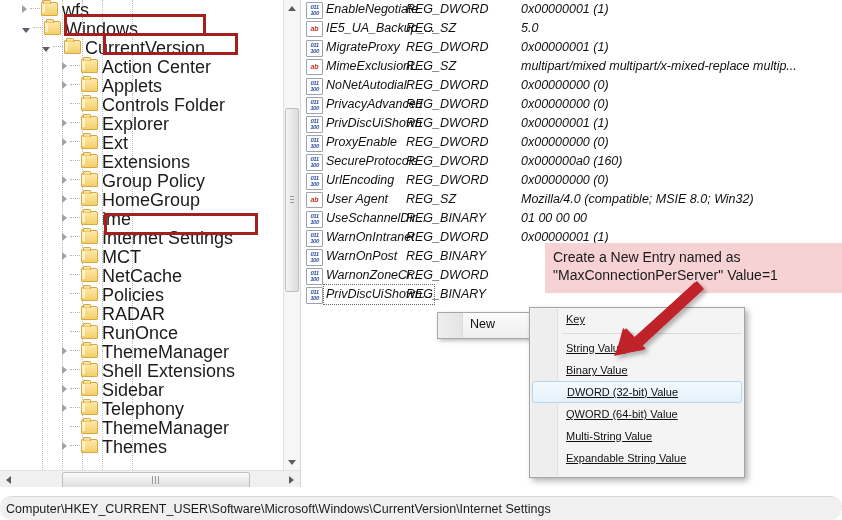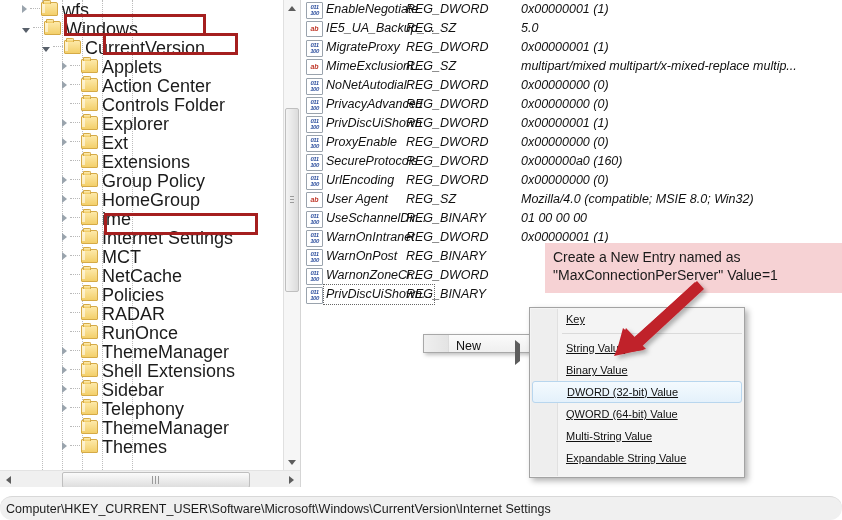--- a/index.html
+++ b/index.html
@@ -251,28 +251,27 @@
     padding-left: 6px;
     box-sizing: border-box;
     color: #1b1b1b;
     white-space: nowrap;
     border-radius: 12px;
   }
 
   
   .ctx-new {
     position: absolute;
-    left: 423px; top: 312px;
-    width: 108px; height: 19px;
+    left: 437px; top: 312px;
+    width: 108px; height: 27px;
     background: linear-gradient(#fbfbfb,#efefef);
     border: 1px solid #a8a8a8;
     box-shadow: 2px 2px 4px rgba(0,0,0,.25);
     z-index: 60;
     box-sizing: border-box;
-    margin-top: 22px;
   }
   .ctx-new .gutter {
     position:absolute; left:0; top:0; bottom:0; width:24px;
     background: linear-gradient(90deg,#efefef,#e4e4e4);
     border-right:1px solid #dcdcdc;
   }
   .ctx-new .lbl {
     position:absolute; left:32px; top:0; line-height:23px;
     font-size:12.5px; color:#101010;
   }
@@ -357,22 +356,22 @@
     <div class="tree-pane">
       <div class="tree-inner" id="tree-inner">
           <div class="guide" style="left: 42px;"></div>
           <div class="guide" style="left: 62px;"></div>
           <div class="guide" style="left: 82px;"></div>
           <div class="guide" style="left: 102px;"></div>
           <div class="guide" style="left: 132px;"></div>
           <div class="tree-row"><span style="display: inline-block; width: 22px;"></span><span class="tw collapsed"></span><span class="dots"></span><span class="folder"></span><span class="tree-label">wfs</span></div>
           <div class="tree-row"><span style="display: inline-block; width: 22px;"></span><span class="tw expanded"></span><span class="dots"></span><span class="folder"></span><span class="tree-label">Windows</span></div>
           <div class="tree-row"><span style="display: inline-block; width: 42px;"></span><span class="tw expanded"></span><span class="dots"></span><span class="folder"></span><span class="tree-label">CurrentVersion</span></div>
+          <div class="tree-row"><span style="display: inline-block; width: 62px;"></span><span class="tw collapsed"></span><span class="dots"></span><span class="folder"></span><span class="tree-label">Action Center</span></div>
           <div class="tree-row"><span style="display: inline-block; width: 62px;"></span><span class="tw collapsed"></span><span class="dots"></span><span class="folder"></span><span class="tree-label">Applets</span></div>
-          <div class="tree-row"><span style="display: inline-block; width: 62px;"></span><span class="tw collapsed"></span><span class="dots"></span><span class="folder"></span><span class="tree-label">Action Center</span></div>
           <div class="tree-row"><span style="display: inline-block; width: 62px;"></span><span class="tw none"></span><span class="dots"></span><span class="folder"></span><span class="tree-label">Controls Folder</span></div>
           <div class="tree-row"><span style="display: inline-block; width: 62px;"></span><span class="tw collapsed"></span><span class="dots"></span><span class="folder"></span><span class="tree-label">Explorer</span></div>
           <div class="tree-row"><span style="display: inline-block; width: 62px;"></span><span class="tw collapsed"></span><span class="dots"></span><span class="folder"></span><span class="tree-label">Ext</span></div>
           <div class="tree-row"><span style="display: inline-block; width: 62px;"></span><span class="tw none"></span><span class="dots"></span><span class="folder"></span><span class="tree-label">Extensions</span></div>
           <div class="tree-row"><span style="display: inline-block; width: 62px;"></span><span class="tw collapsed"></span><span class="dots"></span><span class="folder"></span><span class="tree-label">Group Policy</span></div>
           <div class="tree-row"><span style="display: inline-block; width: 62px;"></span><span class="tw collapsed"></span><span class="dots"></span><span class="folder"></span><span class="tree-label">HomeGroup</span></div>
           <div class="tree-row"><span style="display: inline-block; width: 62px;"></span><span class="tw collapsed"></span><span class="dots"></span><span class="folder"></span><span class="tree-label">ime</span></div>
           <div class="tree-row"><span style="display: inline-block; width: 62px;"></span><span class="tw collapsed"></span><span class="dots"></span><span class="folder"></span><span class="tree-label">Internet Settings</span></div>
           <div class="tree-row"><span style="display: inline-block; width: 62px;"></span><span class="tw collapsed"></span><span class="dots"></span><span class="folder"></span><span class="tree-label">MCT</span></div>
           <div class="tree-row"><span style="display: inline-block; width: 62px;"></span><span class="tw none"></span><span class="dots"></span><span class="folder"></span><span class="tree-label">NetCache</span></div>

